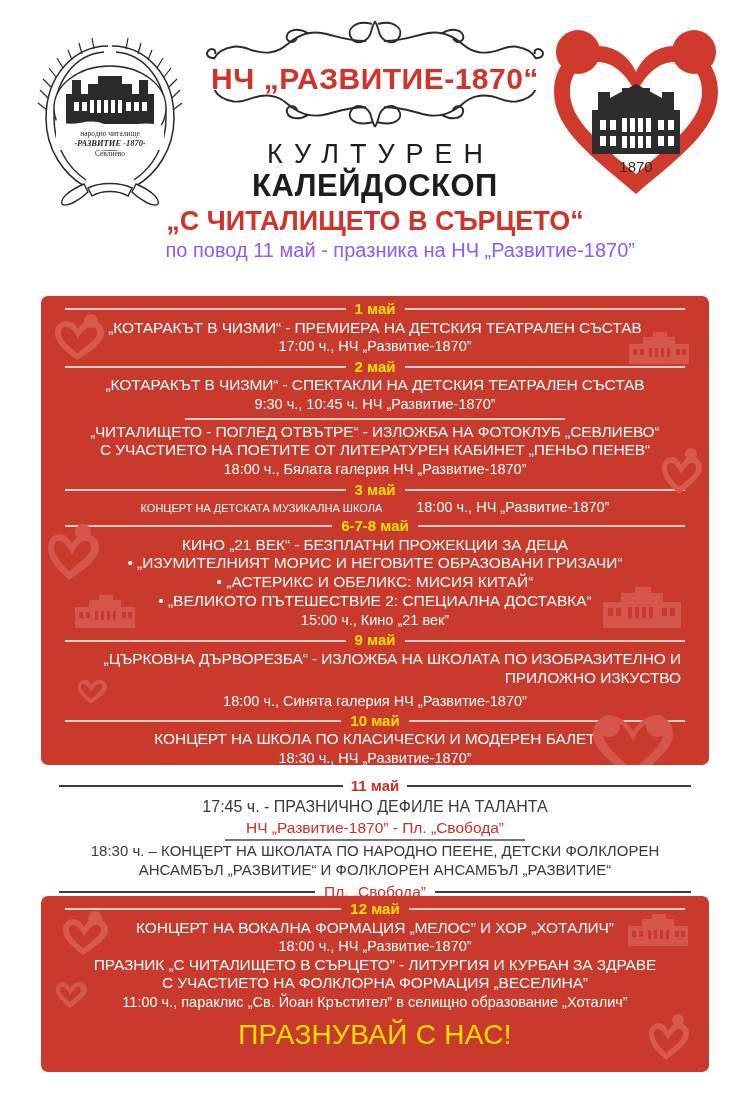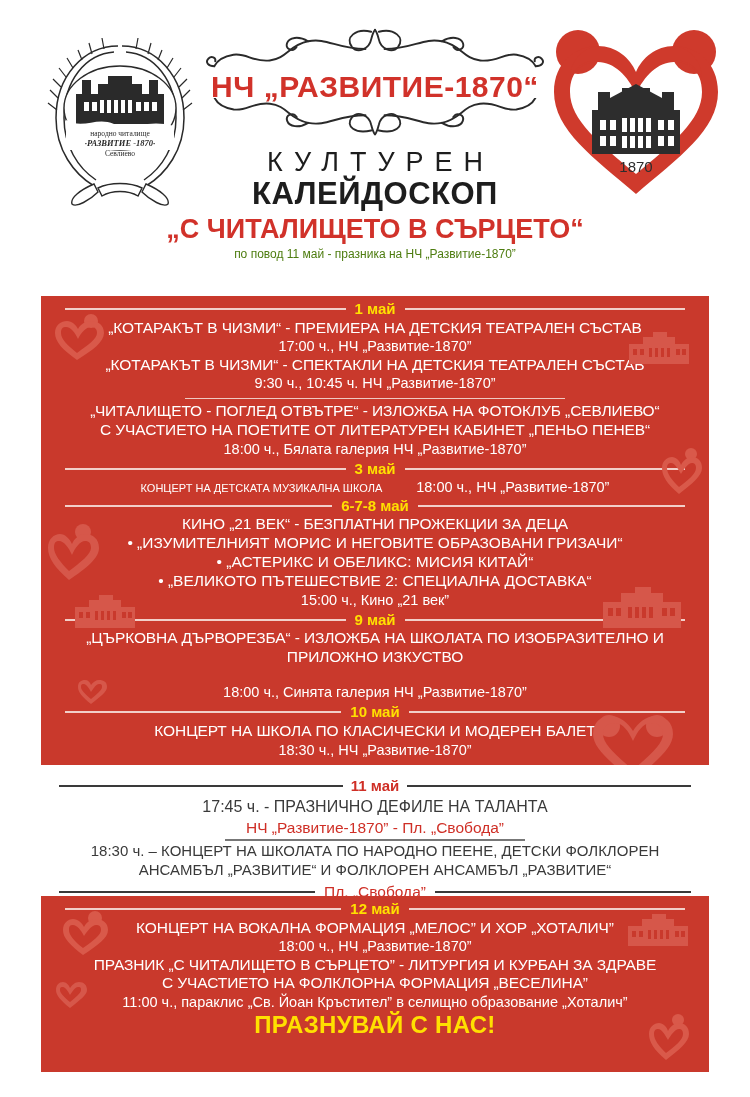--- a/index.html
+++ b/index.html
@@ -14,32 +14,32 @@
 
   
   .header {
     position:relative;
     height:292px;
     width:750px;
   }
 
   .logo-left {
     position:absolute;
-    left:40px; top:32px;
+    left:30px; top:32px;
     width:160px; height:175px;
   }
   .logo-right {
     position:absolute;
     right:14px; top:22px;
     width:200px; height:180px;
   }
 
   .header-center {
     position:absolute;
-    left:175px; top:26px;
+    left:175px; top:18px;
     width:400px;
     text-align:center;
   }
 
   .flourish-top { height:44px; margin-bottom:-2px; }
   .flourish-bottom { height:42px; margin-top:-4px; }
 
   .org-title {
     font-size:30px;
     font-weight:bold;
@@ -70,36 +70,37 @@
     font-weight:bold;
     color:#d1322a;
     letter-spacing:0px;
     line-height:1.15;
     margin-top:4px;
     white-space:nowrap;
     margin-left:-55px;
     margin-right:-55px;
   }
   .occasion {
-    font-size:12px;
-    color:#4d7c0f;
+    font-size:20px;
+    color:#8b5cf6;
     margin-top:2px;
     white-space:nowrap;
     margin-left:-60px;
     margin-right:-60px;
     font-family:"Liberation Sans", sans-serif;
+    text-align:right;
   }
 
   
   .panel {
     position:absolute;
     left:41px;
     width:668px;
     background:#c9392c;
-    border-radius:0;
+    border-radius:7px;
     color:#ffffff;
     overflow:hidden;
   }
   .panel-a { top:296px; height:469px; }
   .panel-b { top:896px; height:176px; }
 
   .white-block {
     position:absolute;
     left:41px; top:771px;
     width:668px; height:119px;
@@ -130,21 +131,21 @@
 
   .ev-title {
     text-align:center;
     font-size:15.5px;
     line-height:1.22;
     color:#ffffff;
     letter-spacing:-0.1px;
     padding:0 10px;
     white-space:nowrap;
   }
-  .ev-title.wrapy { white-space:normal; padding:0 12px; }
+  .ev-title.wrapy { white-space:normal; padding:0 28px;text-align:right; }
   .ev-time {
     text-align:center;
     font-size:14.5px;
     line-height:1.25;
     color:#ffffff;
     padding:0 10px;
     white-space:nowrap;
   }
   .ev-split {
     display:flex;
@@ -166,24 +167,25 @@
   .bullet-line {
     text-align:center;
     font-size:15.5px;
     line-height:1.22;
     color:#ffffff;
     white-space:nowrap;
   }
 
   .celebrate {
     text-align:center;
-    font-size:24px;
-    font-weight:bold;
+    font-size:28px;
+    font-weight:normal;
     color:#ffe000;
     letter-spacing:0.3px;
+    margin-top:8px;
   }
 
   
   .w-date-row {
     display:flex;
     align-items:center;
     gap:8px;
     padding:0 18px;
   }
   .w-date-row .rule { flex:1 1 auto; height:2px; background:#3a3a3a; }
@@ -429,20 +431,25 @@
     <div class="date-row">
       <div class="rule"></div>
       <div class="date-label">1 май</div>
       <div class="rule"></div>
     </div>
     <div class="ev-title">„КОТАРАКЪТ В ЧИЗМИ“ - ПРЕМИЕРА НА ДЕТСКИЯ ТЕАТРАЛЕН СЪСТАВ</div>
     <div class="ev-time">17:00 ч., НЧ „Развитие-1870”</div>
   </div>
 
   <div>
+    <div class="date-row">
+      <div class="rule"></div>
+      <div class="date-label">2 май</div>
+      <div class="rule"></div>
+    </div>
     <div class="ev-title">„КОТАРАКЪТ В ЧИЗМИ“ - СПЕКТАКЛИ НА ДЕТСКИЯ ТЕАТРАЛЕН СЪСТАВ</div>
     <div class="ev-time">9:30 ч., 10:45 ч. НЧ „Развитие-1870”</div>
     <div class="sub-rule"></div>
     <div class="ev-title">„ЧИТАЛИЩЕТО - ПОГЛЕД ОТВЪТРЕ“ - ИЗЛОЖБА НА ФОТОКЛУБ „СЕВЛИЕВО“</div>
     <div class="ev-title">С УЧАСТИЕТО НА ПОЕТИТЕ ОТ ЛИТЕРАТУРЕН КАБИНЕТ „ПЕНЬО ПЕНЕВ“</div>
     <div class="ev-time">18:00 ч., Бялата галерия НЧ „Развитие-1870”</div>
   </div>
 
   <div>
     <div class="date-row">
@@ -469,21 +476,21 @@
     <div class="ev-time">15:00 ч., Кино „21 век”</div>
   </div>
 
   <div>
     <div class="date-row">
       <div class="rule"></div>
       <div class="date-label">9 май</div>
       <div class="rule"></div>
     </div>
     <div class="ev-title wrapy">„ЦЪРКОВНА ДЪРВОРЕЗБА“ - ИЗЛОЖБА НА ШКОЛАТА ПО ИЗОБРАЗИТЕЛНО И ПРИЛОЖНО ИЗКУСТВО</div>
-    <div class="ev-time" style="margin-top:16px;">18:00 ч., Синята галерия НЧ „Развитие-1870”</div>
+    <div class="ev-time" style="margin-top:4px;">18:00 ч., Синята галерия НЧ „Развитие-1870”</div>
   </div>
 
   <div>
     <div class="date-row">
       <div class="rule"></div>
       <div class="date-label">10 май</div>
       <div class="rule"></div>
     </div>
     <div class="ev-title">КОНЦЕРТ НА ШКОЛА ПО КЛАСИЧЕСКИ И МОДЕРЕН БАЛЕТ</div>
     <div class="ev-time">18:30 ч., НЧ „Развитие-1870”</div>

